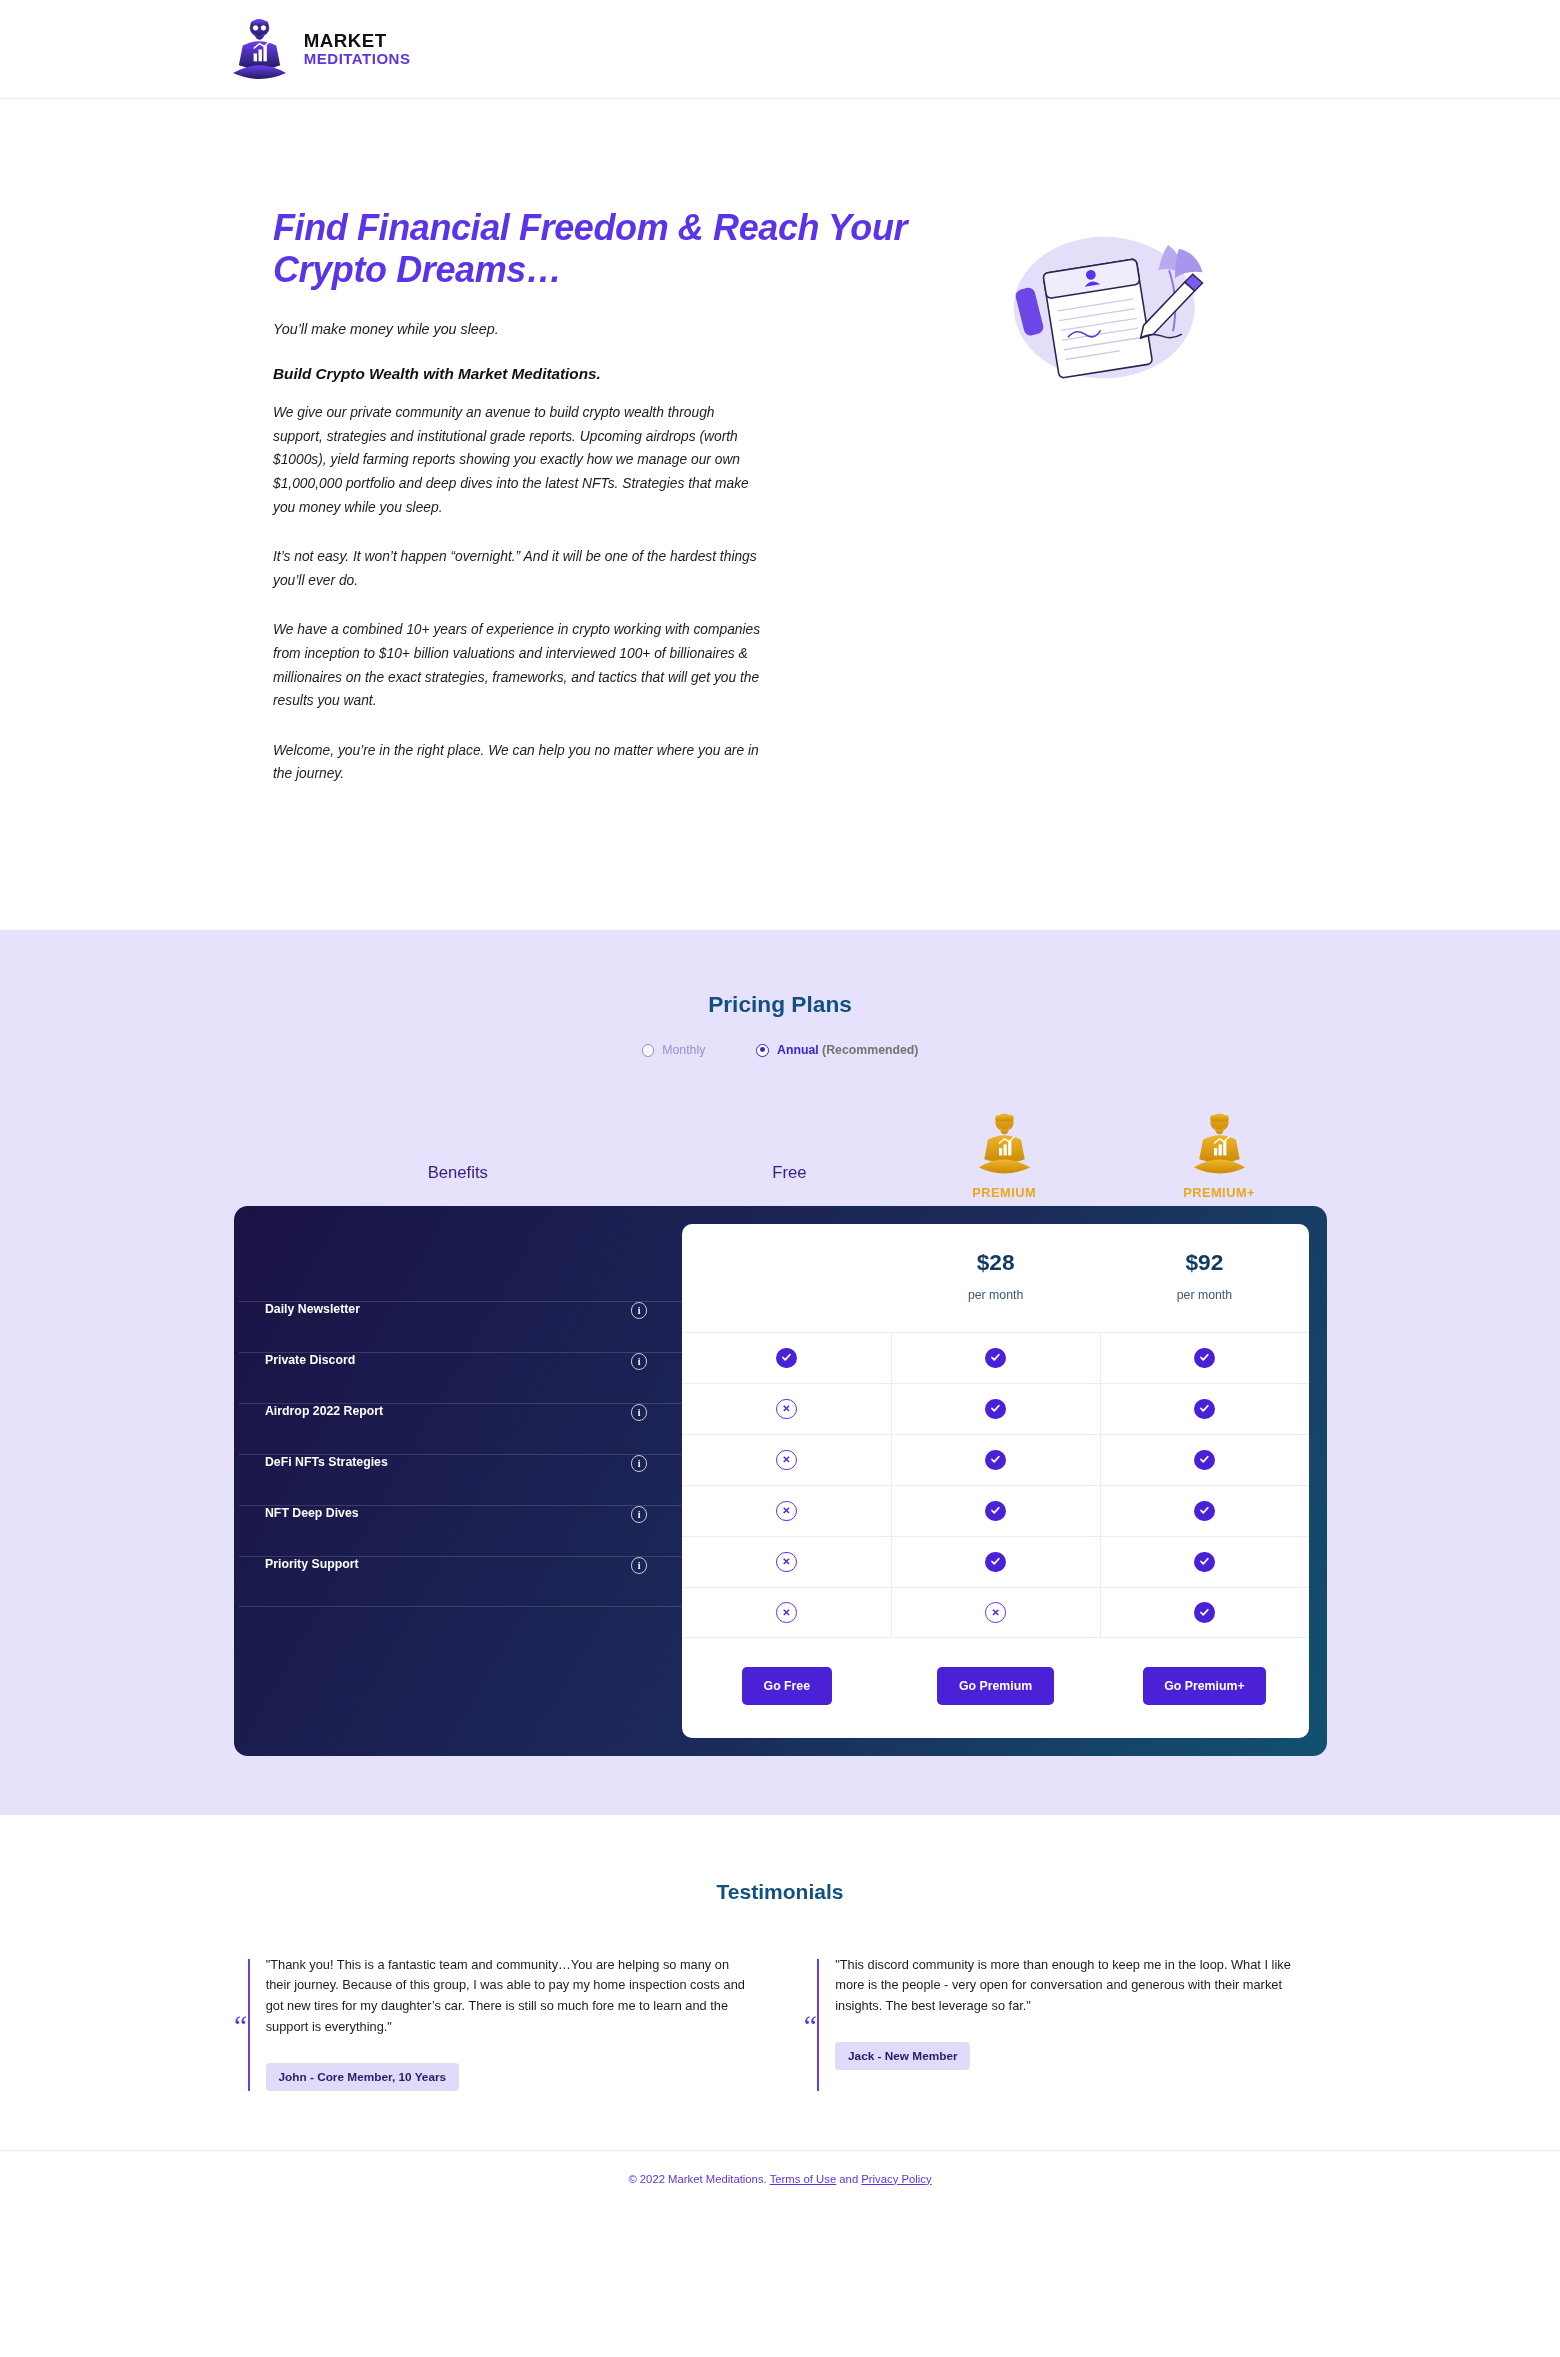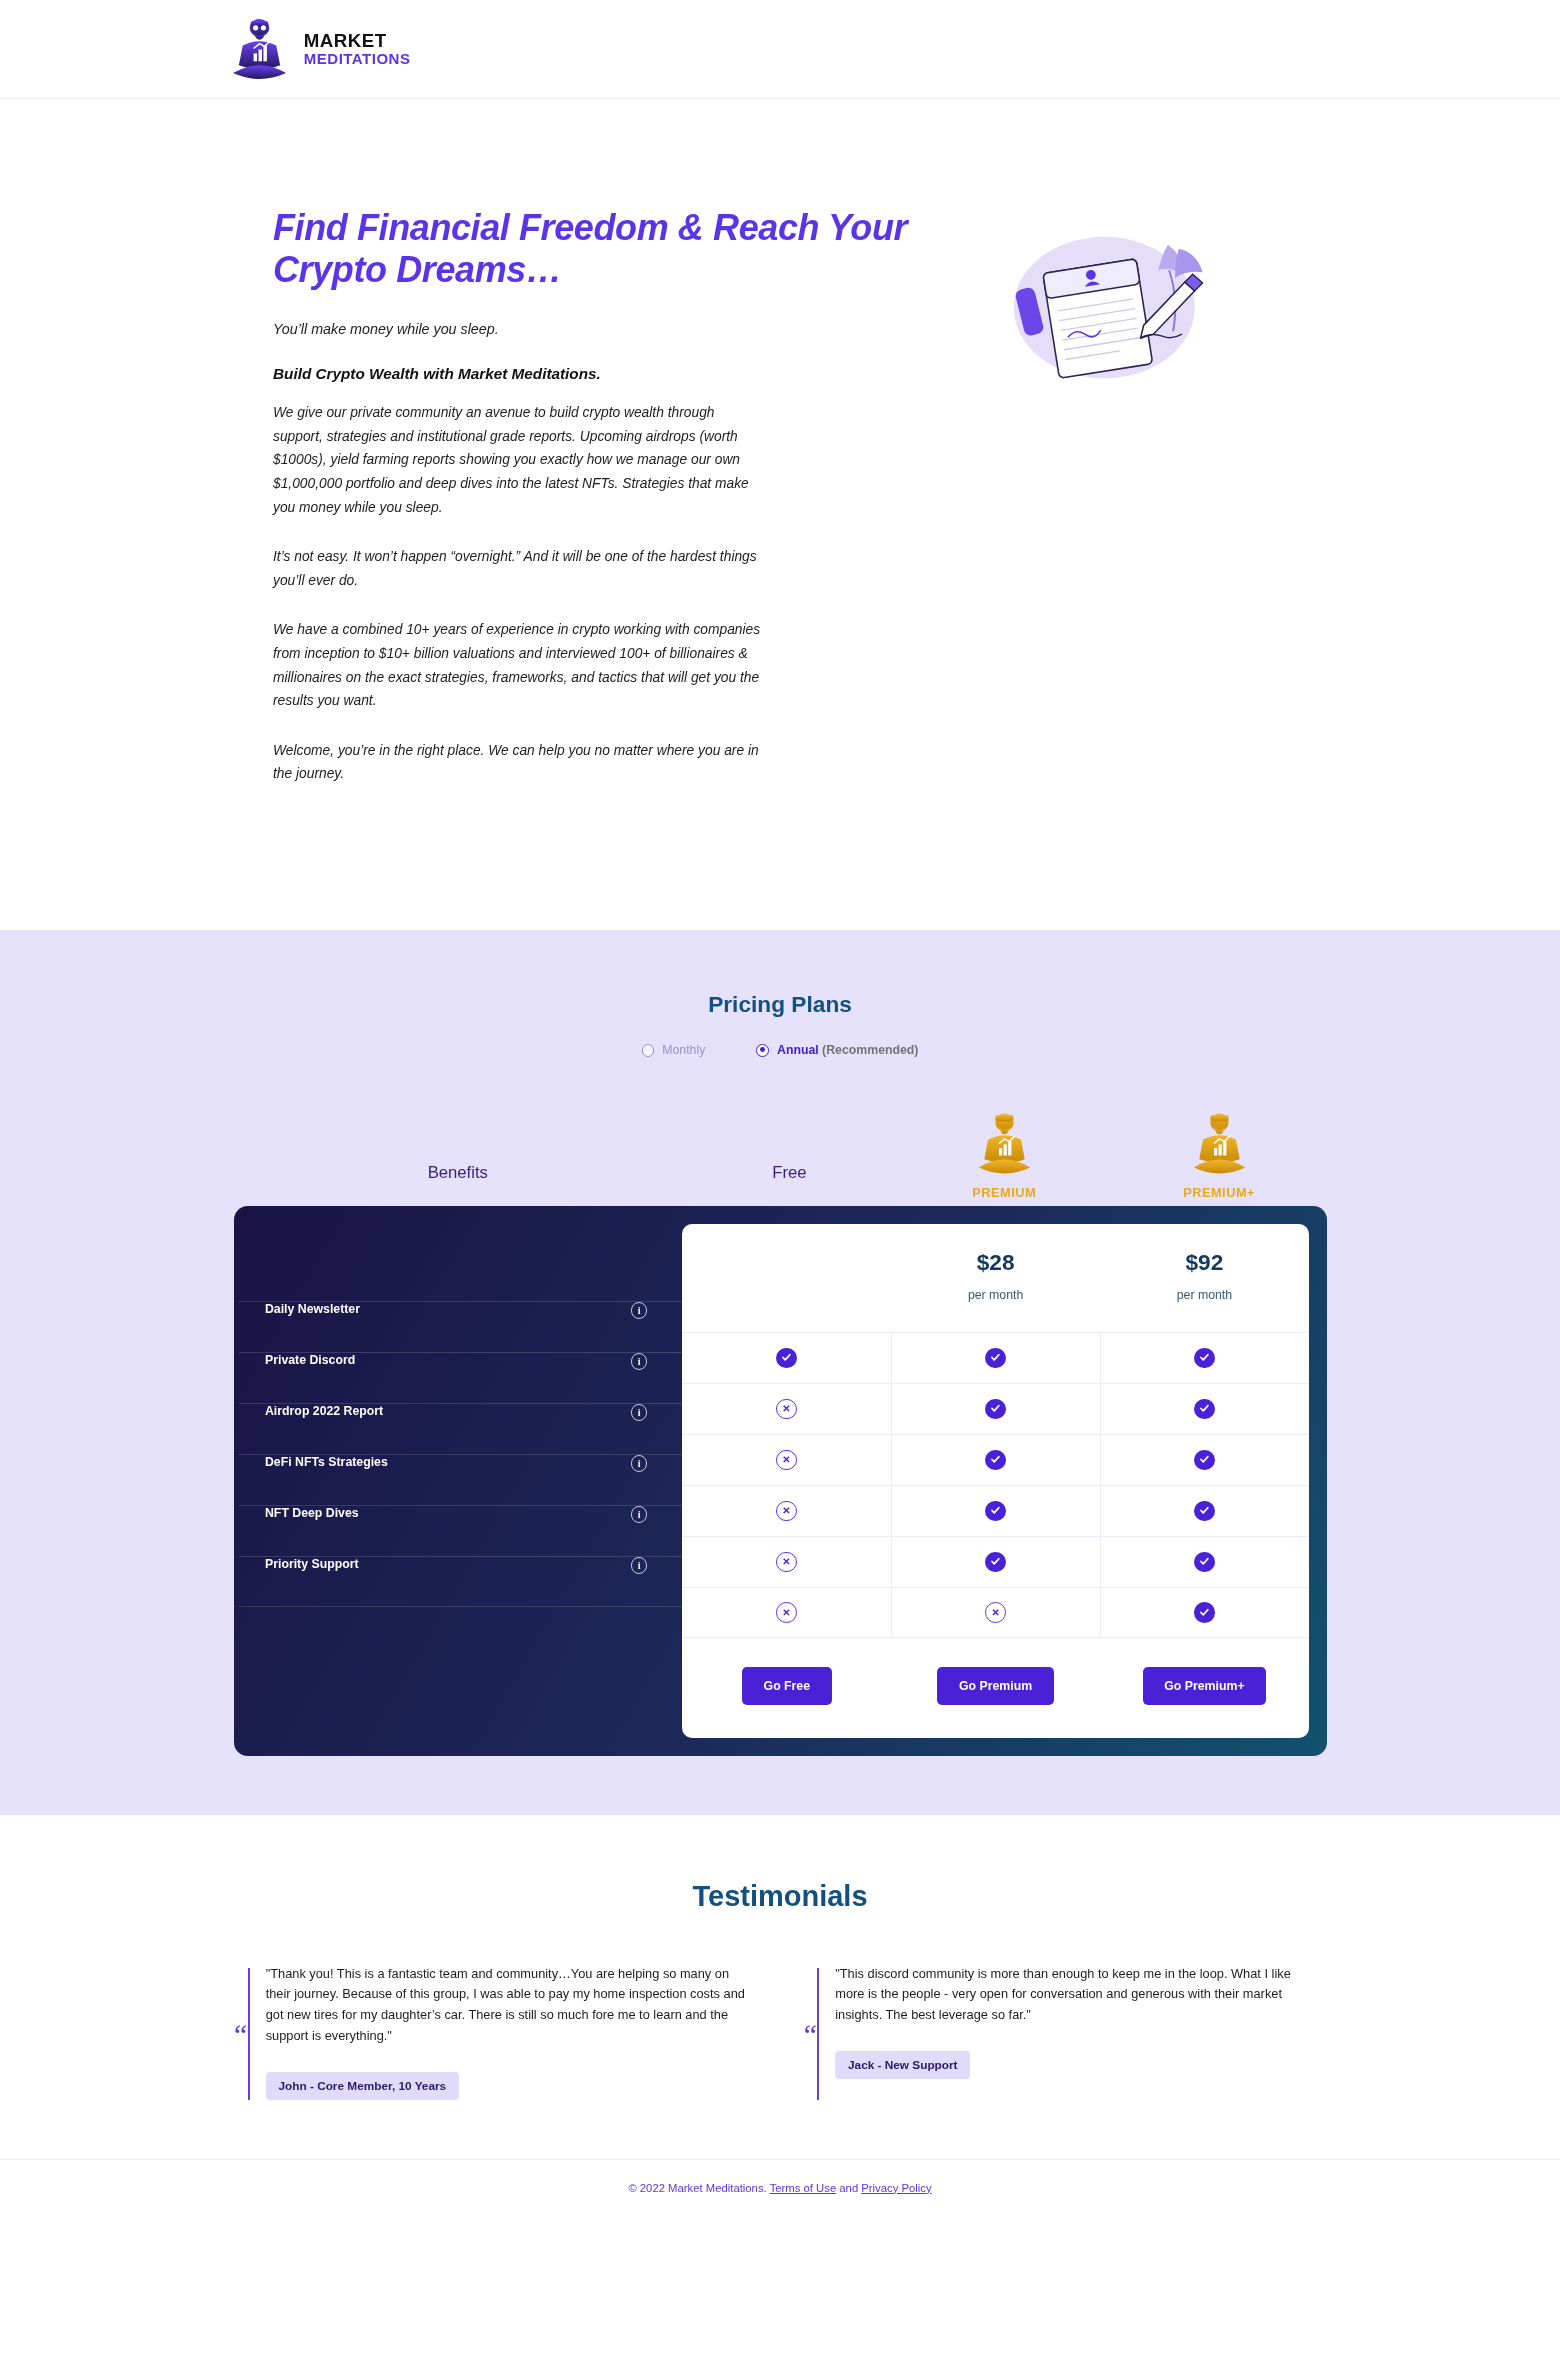--- a/index.html
+++ b/index.html
@@ -212,21 +212,21 @@
     border: none; border-radius: 4.9px;
     font-family: "Liberation Sans", sans-serif;
     font-size: 12.3px; font-weight: 700;
     padding: 11.8px 21.7px; cursor: pointer;
     white-space: nowrap;
   }
 
   
   .testimonials { background: #ffffff; padding: 65px 0 59px 0; }
   .testimonials h2 {
-    text-align: center; font-size: 29px; font-weight: 800;
+    text-align: center; font-size: 21px; font-weight: 800;
     color: #12507f; margin-bottom: 51px;
   }
   .tcols { display: flex; gap: 65px; width: 1084px; margin: 0 auto; padding-left: 9.9px; }
   .tcol { flex: 1; display: flex; gap: 15.8px; position: relative; }
   .tbar { width: 2px; background: #6a3fd8; margin-top: 3.9px; align-self: stretch; }
   .tquote-mark {
     position: absolute; left: -13.8px; top: 57px;
     font-size: 29.6px; color: #5b34e8; font-family: "Liberation Serif", serif;
     line-height: 1;
   }
@@ -575,21 +575,21 @@
       <div class="tbody">
         <p class="tquote">"Thank you! This is a fantastic team and community…You are helping so many on their journey. Because of this group, I was able to pay my home inspection costs and got new tires for my daughter’s car. There is still so much fore me to learn and the support is everything."</p>
         <span class="tchip">John - Core Member, 10 Years</span>
       </div>
     </div>
     <div class="tcol">
       <div class="tbar"></div>
       <div class="tquote-mark">“</div>
       <div class="tbody">
         <p class="tquote">"This discord community is more than enough to keep me in the loop. What I like more is the people - very open for conversation and generous with their market insights. The best leverage so far."</p>
-        <span class="tchip">Jack - New Support</span>
+        <span class="tchip">Jack - New Member</span>
       </div>
     </div>
   </div>
 </section>
 
 <footer class="site-footer">
   <span>© 2022 Market Meditations.</span>
   <a href="#">Terms of Use</a>
   <span>and</span>
   <a href="#">Privacy Policy</a>

